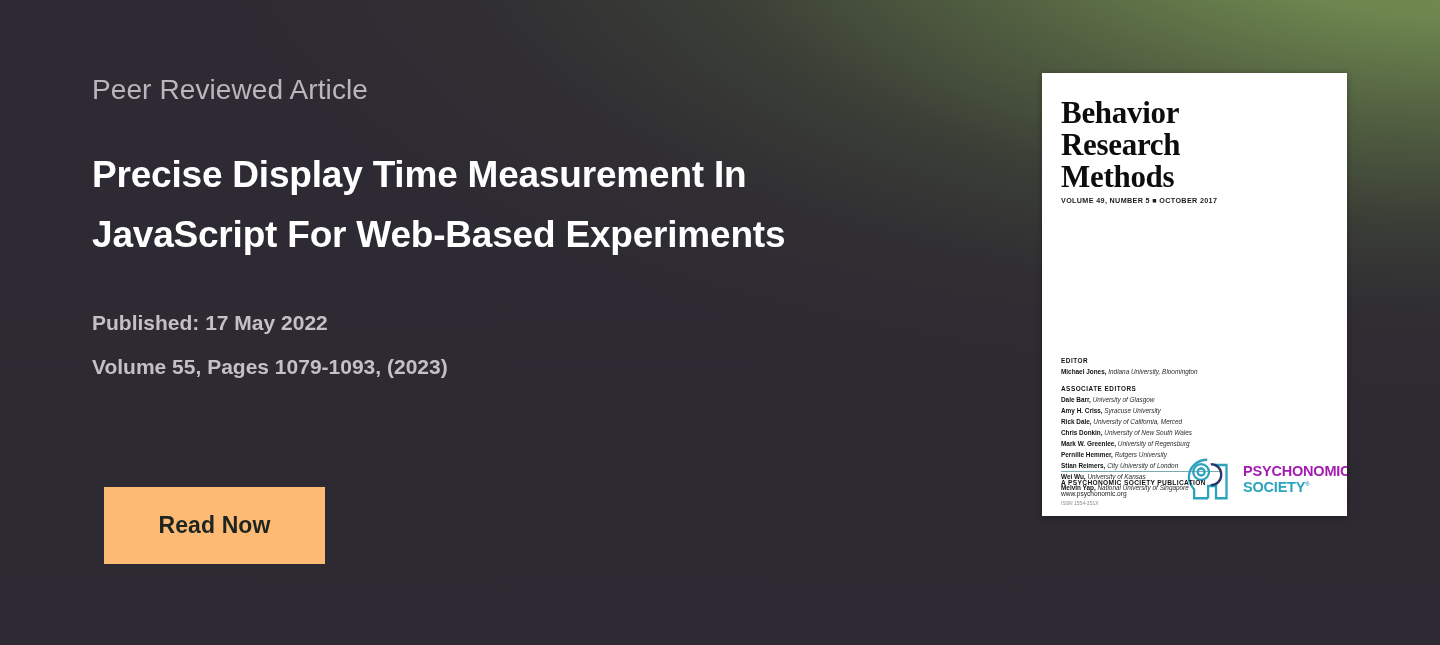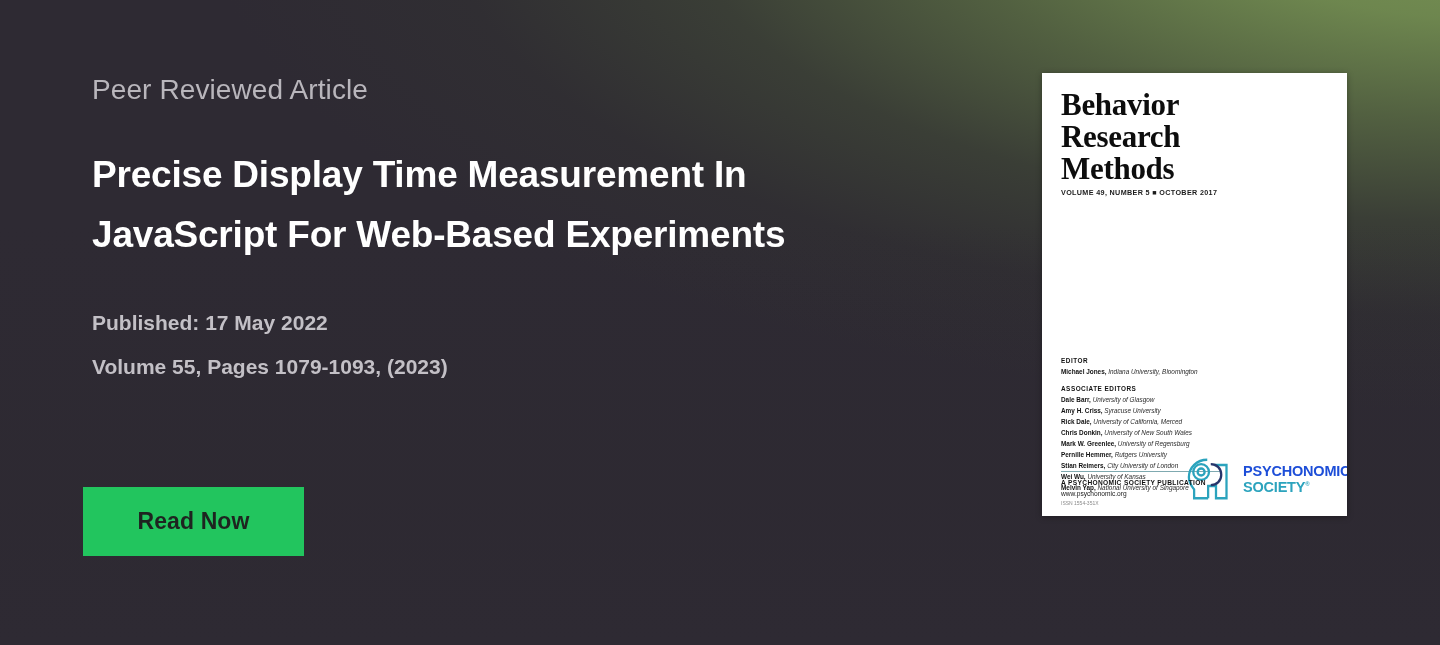--- a/index.html
+++ b/index.html
@@ -77,25 +77,25 @@
   .meta-line {
     color: #c3c0c6;
     font-size: 21px;
     line-height: 1.0;
     font-weight: bold;
   }
   .meta-line + .meta-line { margin-top: 23px; }
 
   .read-now {
     position: absolute;
-    left: 83px;
+    left: 104px;
     top: 487px;
     width: 221px;
-    height: 69px;
-    background: #22c55e;
+    height: 77px;
+    background: #fdba74;
     border: none;
     border-radius: 0;
     color: #1e2420;
     font-family: "Liberation Sans", sans-serif;
     font-size: 23px;
     font-weight: bold;
     letter-spacing: 0.1px;
     cursor: pointer;
     display: flex;
     align-items: center;
@@ -113,21 +113,21 @@
     position: relative;
     width: 305px;
     height: 443px;
     background: #ffffff;
     overflow: hidden;
     box-shadow: 0 1px 6px rgba(0,0,0,0.35);
   }
   .cover-inner {
     position: absolute;
     left: 0; top: 0; right: 0; bottom: 0;
-    padding: 16px 19px 10px 19px;
+    padding: 24px 19px 10px 19px;
     box-sizing: border-box;
   }
   .cover-title {
     font-family: "Liberation Serif", serif;
     font-weight: bold;
     color: #0d0d0d;
     font-size: 31px;
     line-height: 1.04;
     letter-spacing: -0.3px;
   }
@@ -214,21 +214,21 @@
     align-items: center;
   }
   .ps-mark { width: 56px; height: 56px; display: block; }
   .ps-words {
     margin-left: 6px;
     line-height: 1;
   }
   .ps-word-1 {
     font-size: 14.5px;
     font-weight: bold;
-    color: #1d4ed8;
+    color: #a21caf;
     letter-spacing: -0.2px;
   }
   .ps-word-2 {
     margin-top: 2px;
     font-size: 14.5px;
     font-weight: bold;
     color: #2ba3bd;
     letter-spacing: -0.2px;
   }
   .ps-word-2 sup { font-size: 6px; vertical-align: super; }

